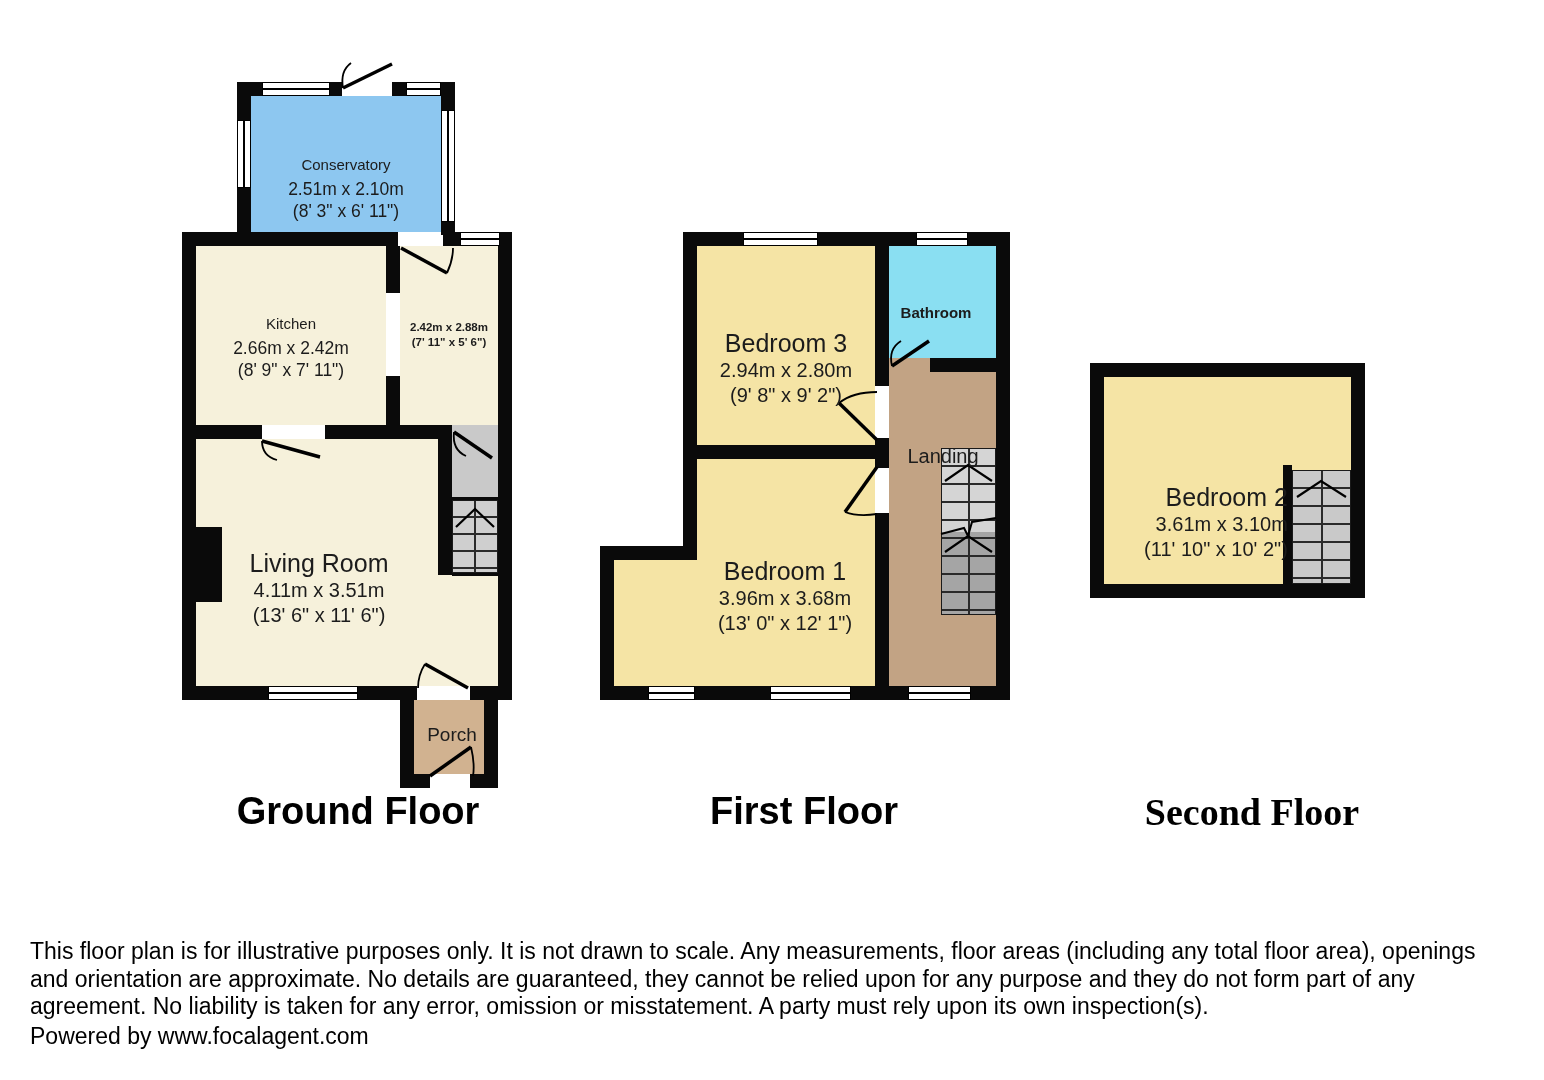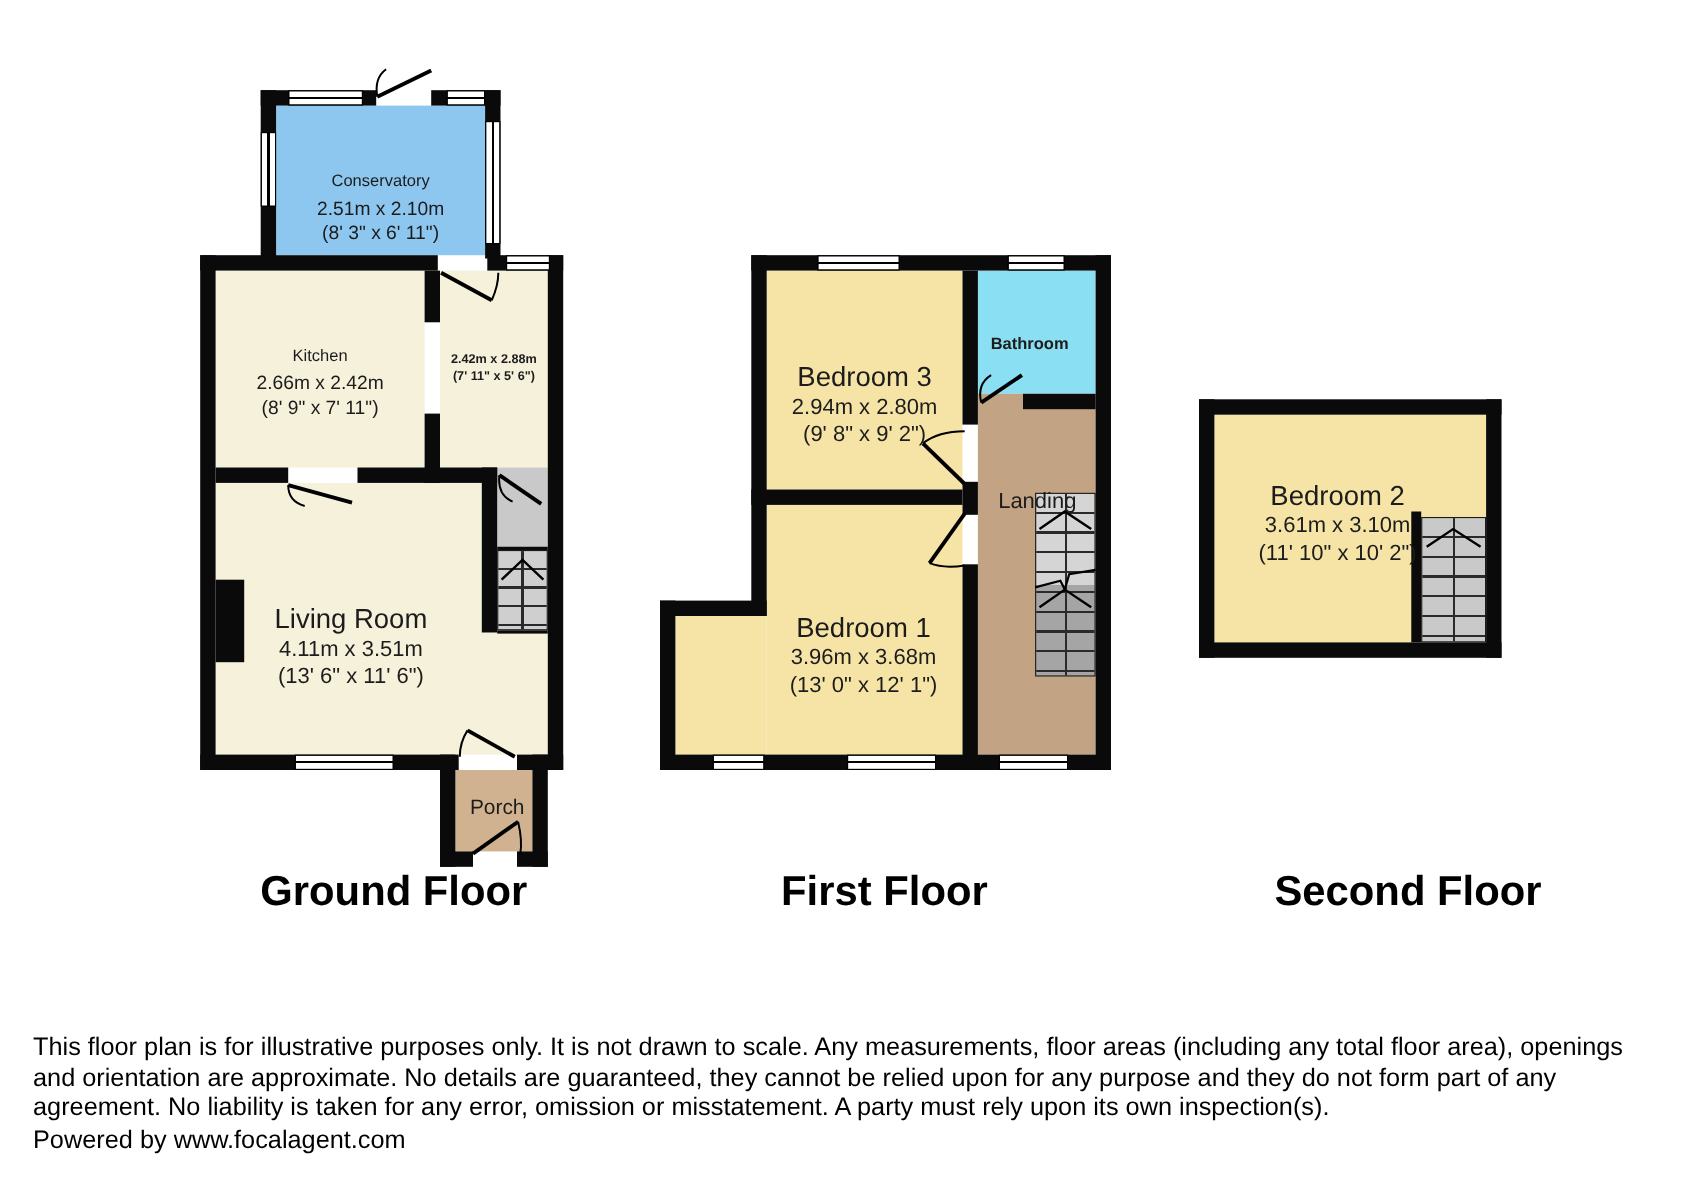--- a/index.html
+++ b/index.html
@@ -185,26 +185,26 @@
   <div class="room-label" style="left:943px;top:406px;margin-top:39px;">
     <div class="single">Landing</div>
   </div>
 
   <div class="room-label" style="left:785px;top:556px;">
     <div class="rname-lg">Bedroom 1</div>
     <div class="rdim-lg">3.96m x 3.68m</div>
     <div class="rdim-lg">(13' 0" x 12' 1")</div>
   </div>
 
-  <div class="room-label" style="left:1216px;top:436px;">
+  <div class="room-label" style="left:1216px;top:482px;text-align:right;">
     <div class="rname-lg">Bedroom 2</div>
     <div class="rdim-lg">3.61m x 3.10m</div>
     <div class="rdim-lg">(11' 10" x 10' 2")</div>
   </div>
 
   <div class="floor-caption" style="left:358px;top:790px;">Ground Floor</div>
   <div class="floor-caption" style="left:804px;top:790px;">First Floor</div>
-  <div class="floor-caption" style="left:1280px;top:790px;">Second Floor</div>
+  <div class="floor-caption" style="left:1252px;top:790px;font-family:Liberation Serif, serif;">Second Floor</div>
 
   <div class="footer-disc">This floor plan is for illustrative purposes only. It is not drawn to scale. Any measurements, floor areas (including any total floor area), openings and orientation are approximate. No details are guaranteed, they cannot be relied upon for any purpose and they do not form part of any agreement. No liability is taken for any error, omission or misstatement. A party must rely upon its own inspection(s).</div>
   <div class="footer-powered">Powered by www.focalagent.com</div>
 
 </div>
 
 </body></html>

